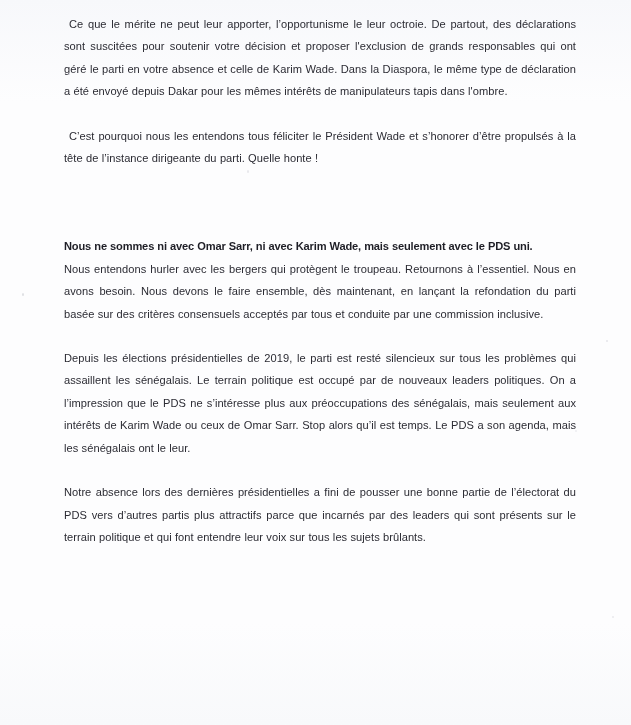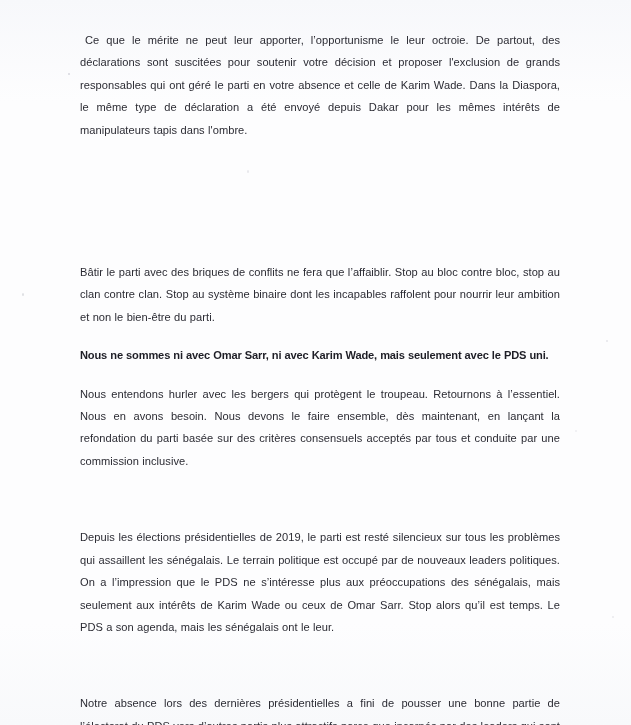--- a/index.html
+++ b/index.html
@@ -31,21 +31,21 @@
     z-index: 0;
   }
   .text-column {
     position: absolute;
     left: 64px;
     top: 0px;
     width: 512px;
     z-index: 2;
   }
   p.para {
-    margin: 16px;
+    margin: 0;
     padding: 0;
     font-size: 11.1px;
     line-height: 22.4px;
     color: #2b2b33;
     text-align: justify;
     text-justify: inter-word;
     letter-spacing: 0.04px;
     word-spacing: 0.2px;
     -webkit-font-smoothing: antialiased;
   }
@@ -90,27 +90,27 @@
   <span class="speck s5"></span>
   <span class="speck s6"></span>
 
   <div class="text-column">
 
     <div class="gap-md"></div>
 
     <p class="para indent">Ce que le mérite ne peut leur apporter, l’opportunisme le leur octroie. De partout, des déclarations sont suscitées pour soutenir votre décision et proposer l'exclusion de grands responsables qui ont géré le parti en votre absence et celle de Karim Wade. Dans la Diaspora, le même type de déclaration a été envoyé depuis Dakar pour les mêmes intérêts de manipulateurs tapis dans l'ombre.</p>
     <div class="gap-lg"></div>
 
+    <p class="para indent">C’est pourquoi nous les entendons tous féliciter le Président Wade et s’honorer d’être propulsés à la tête de l’instance dirigeante du parti. Quelle honte !</p>
     <div class="gap-lg"></div>
 
     <div class="gap-lg"></div>
 
     <div class="gap-lg"></div>
 
-    <p class="para">Bâtir le parti avec des briques de conflits ne fera que l’affaiblir. Stop au bloc contre bloc, stop au clan contre clan. Stop au système binaire dont les incapables raffolent pour nourrir leur ambition et non le bien-être du parti.</p>
     <div class="gap-none"></div>
 
     <p class="para bold">Nous ne sommes ni avec Omar Sarr, ni avec Karim Wade, mais seulement avec le PDS uni.</p>
     <div class="gap-none"></div>
 
     <p class="para">Nous entendons hurler avec les bergers qui protègent le troupeau. Retournons à l’essentiel. Nous en avons besoin. Nous devons le faire ensemble, dès maintenant, en lançant la refondation du parti basée sur des critères consensuels acceptés par tous et conduite par une commission inclusive.</p>
     <div class="gap-lg"></div>
 
     <p class="para">Depuis les élections présidentielles de 2019, le parti est resté silencieux sur tous les problèmes qui assaillent les sénégalais. Le terrain politique est occupé par de nouveaux leaders politiques. On a l’impression que le PDS ne s’intéresse plus aux préoccupations des sénégalais, mais seulement aux intérêts de Karim Wade ou ceux de Omar Sarr. Stop alors qu’il est temps. Le PDS a son agenda, mais les sénégalais ont le leur.</p>
     <div class="gap-lg"></div>

